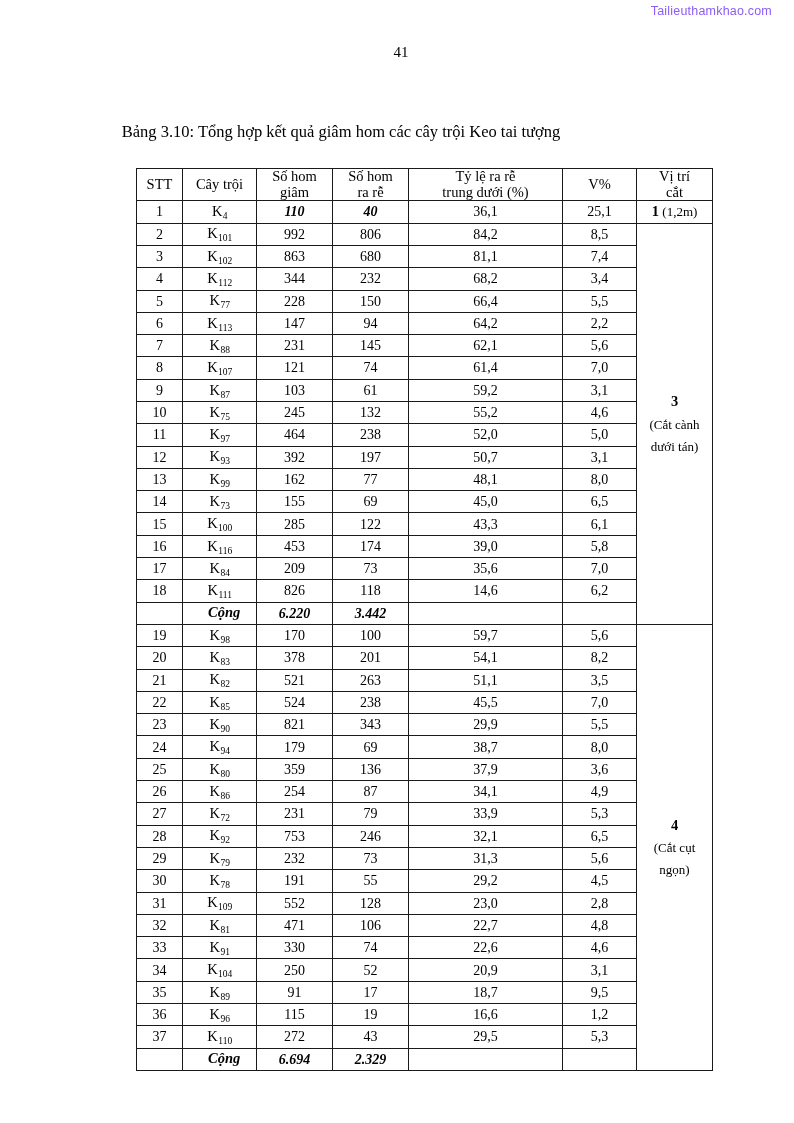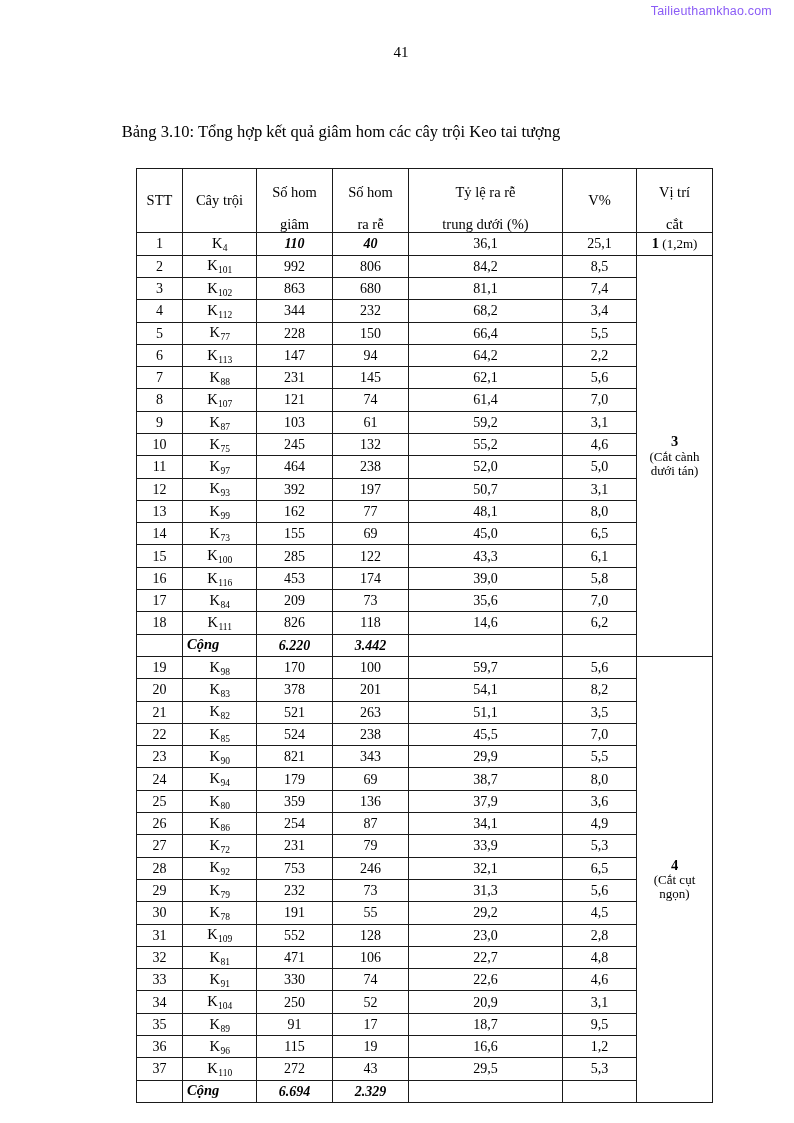--- a/index.html
+++ b/index.html
@@ -79,21 +79,21 @@
   col.c-rate     { width: 154px; }
   col.c-v        { width: 74px; }
   col.c-pos      { width: 76px; }
 
   thead td {
     font-weight: bold;
     height: 41px;
     padding: 1px 2px;
     font-size: 14.5px;
   }
-  thead td .l2 { display: block; margin-top: 16px; }
+  thead td .l2 { display: block; }
 
   td.tree-cell {
     text-align: left;
     padding-left: 9px;
     font-size: 14.5px;
   }
   td.tree-cell sub {
     font-size: 9.5px;
     vertical-align: baseline;
     position: relative;
@@ -102,40 +102,41 @@
   }
 
   td.rate-cell { font-weight: bold; }
 
   tr.sum-row td {
     font-weight: bold;
     font-style: italic;
   }
   tr.sum-row td.tree-cell {
     text-align: left;
-    padding-left: 4px;
+    padding-left: 25px;
   }
 
   tr.first-row td.cut-cell,
   tr.first-row td.root-cell {
     font-weight: bold;
     font-style: italic;
   }
 
   td.pos-cell {
     font-size: 13.5px;
     line-height: 1.45;
     padding: 2px 3px;
   }
   td.pos-cell .pos-num {
     font-weight: bold;
     font-size: 14.5px;
   }
   td.pos-cell .pos-sub {
     font-size: 13px;
+    margin-top: 8px;
   }
   td.pos-cell.inline-pos {
     white-space: nowrap;
   }
   td.pos-cell .pos-block { display: block; }
 </style>
 </head>
 <body>
 
 <div id="watermark">Tailieuthamkhao.com</div>

